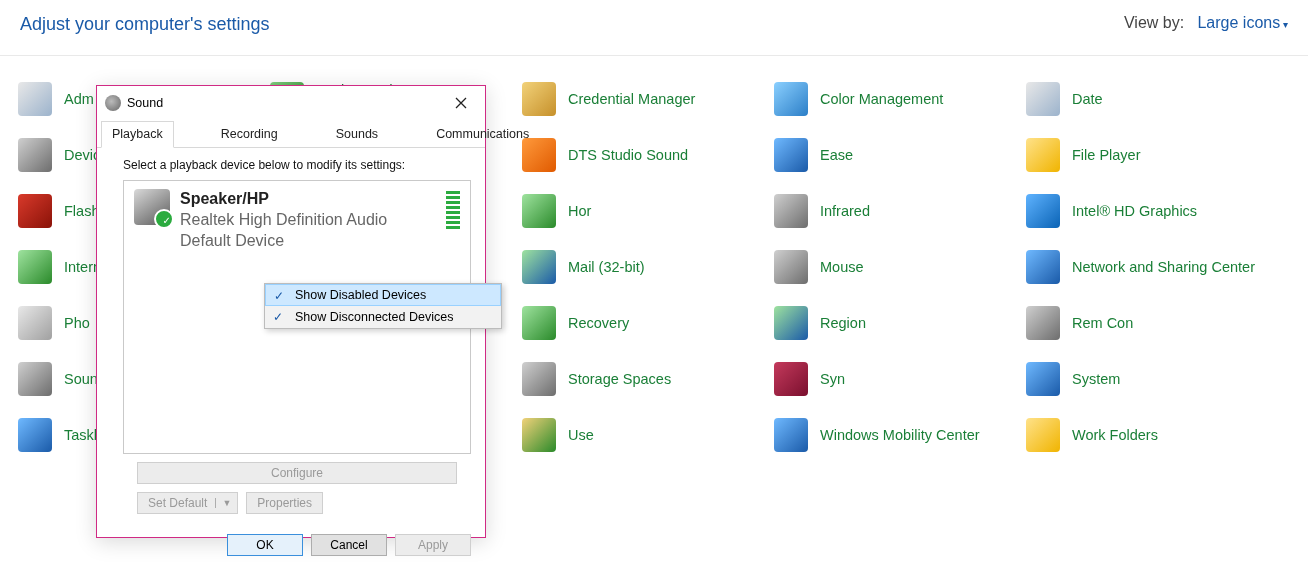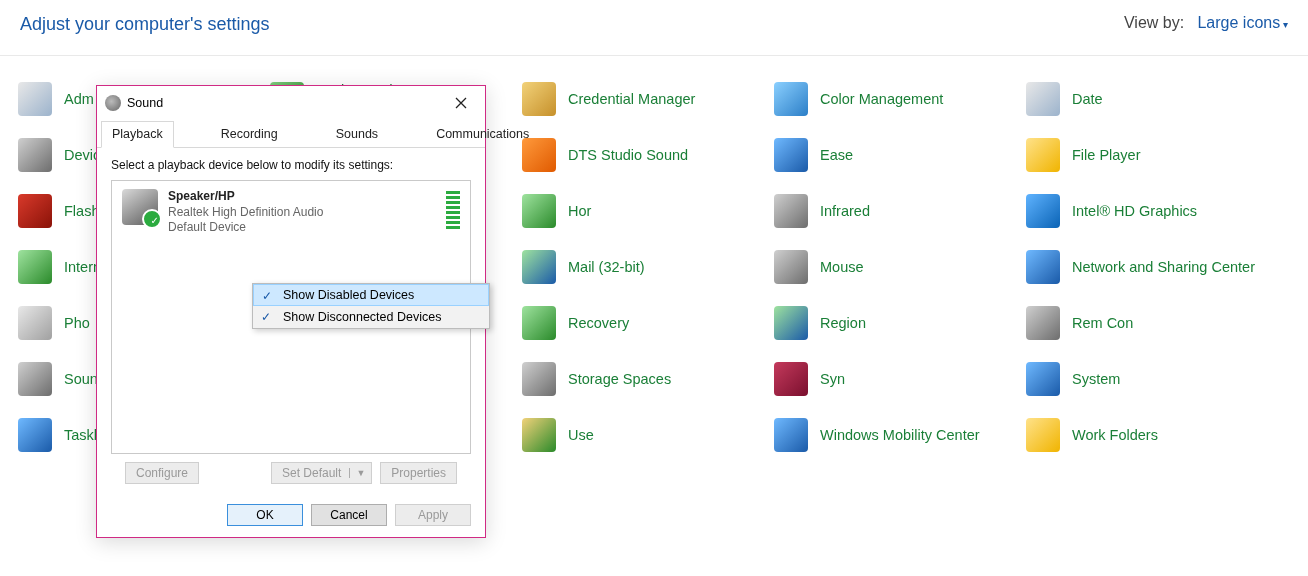--- a/index.html
+++ b/index.html
@@ -112,20 +112,21 @@
     top: 1px;
   }
   .tab.active {
     background:#fff;
     border-color:#d8d8d8;
     border-bottom: 1px solid #fff;
   }
   .dlg-body {
     padding: 10px 14px 6px 14px;
     background:#fff;
+    margin-left:12px;
   }
   .instr {
     font-size: 12px;
     color:#111;
     margin-bottom: 8px;
   }
   .device-list {
     border: 1px solid #c9c9c9;
     height: 274px;
     background:#fff;
@@ -151,21 +152,21 @@
     background:#2bab3f;
     border:2px solid #fff;
     border-radius:50%;
   }
   .device-check{
     position:absolute;
     right:-1px;bottom:-1px;
     color:#fff;font-size:10px;
     z-index:2;
   }
-  .device-text { font-size:12px; line-height:1.3; color:#222;}
+  .device-text { font-size:16px; line-height:1.3; color:#222;}
   .device-text .name{font-weight:600;}
   .device-text .sub{color:#666;}
   .level-meter {
     margin-left:auto;
     width: 14px;
     display:flex;flex-direction:column;gap:2px;
     padding-top:2px;
   }
   .level-meter span{height:3px;background:#2bab3f;width:100%;}
   .ctxmenu{
@@ -185,21 +186,21 @@
     cursor:pointer;
   }
   .ctxitem.sel{background:#cde8ff;border:1px solid #99d1ff;padding:3px 7px 3px 29px;}
   .ctxitem .chk{
     position:absolute;left:8px;top:4px;
     color:#1a5aa8;font-size:12px;
   }
   .button-row{
     display:flex;gap:8px;padding:8px 14px;
   }
-  .button-row.top{justify-content:space-between;}
+  .button-row.top{justify-content:space-between;flex-direction:column;}
   .button-row.bottom{justify-content:flex-end;padding-top:6px;padding-bottom:10px;}
   .btn{
     min-width:72px;height:22px;
     font-size:12px;
     background:#e1e1e1;border:1px solid #adadad;
     cursor:pointer;
     display:flex;align-items:center;justify-content:center;
     padding:0 10px;
   }
   .btn.disabled{color:#9a9a9a;border-color:#cfcfcf;background:#ececec;cursor:default;}

